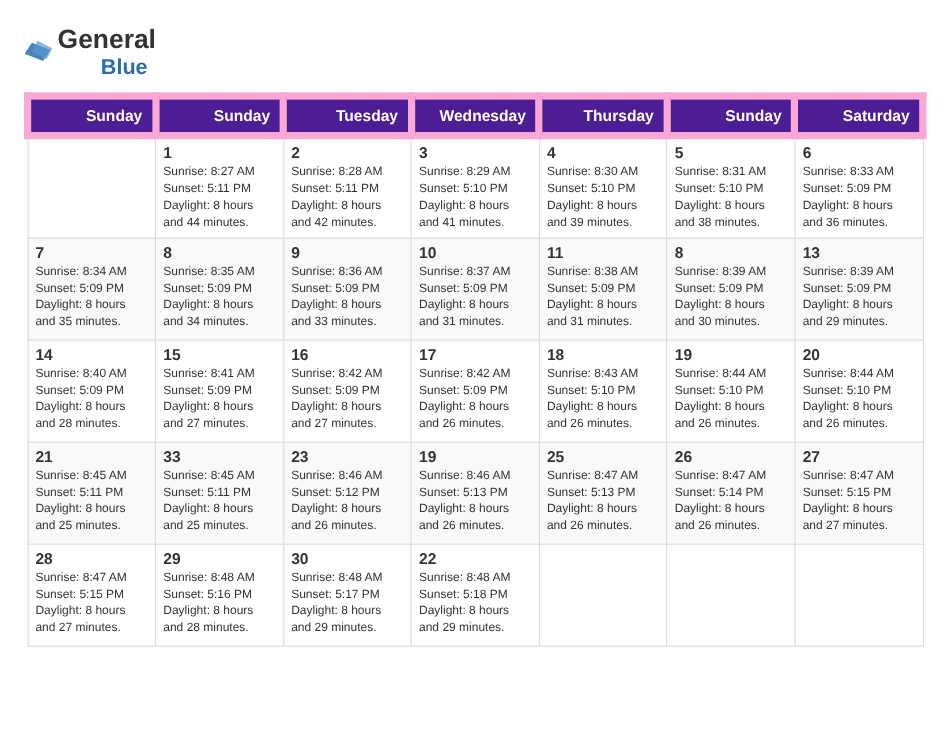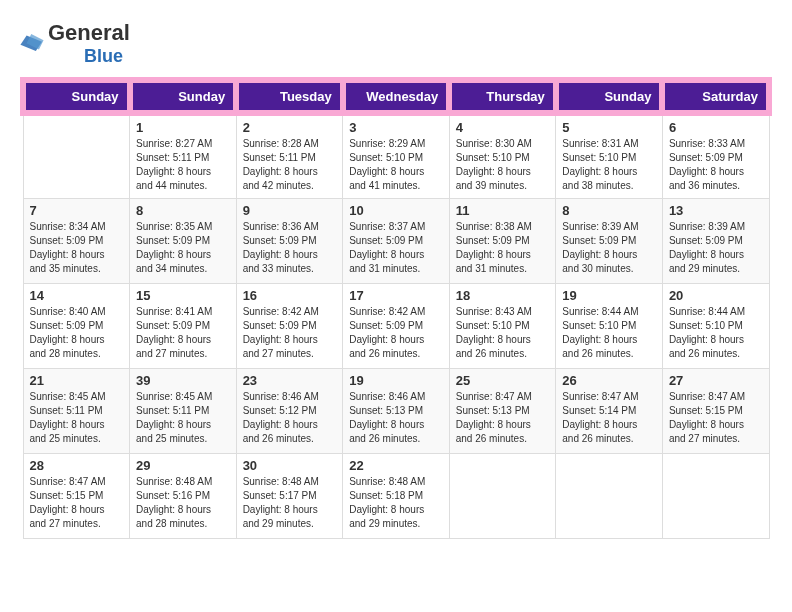--- a/index.html
+++ b/index.html
@@ -241,21 +241,21 @@
       </td>
       </tr>
       <tr class="week-row">
         <td>
         <div class="day-number">21</div>
         <div class="day-info">
           Sunrise: 8:45 AM<br>Sunset: 5:11 PM<br>Daylight: 8 hours and 25 minutes.
         </div>
       </td>
         <td>
-        <div class="day-number">39</div>
+        <div class="day-number">33</div>
         <div class="day-info">
           Sunrise: 8:45 AM<br>Sunset: 5:11 PM<br>Daylight: 8 hours and 25 minutes.
         </div>
       </td>
         <td>
         <div class="day-number">23</div>
         <div class="day-info">
           Sunrise: 8:46 AM<br>Sunset: 5:12 PM<br>Daylight: 8 hours and 26 minutes.
         </div>
       </td>

